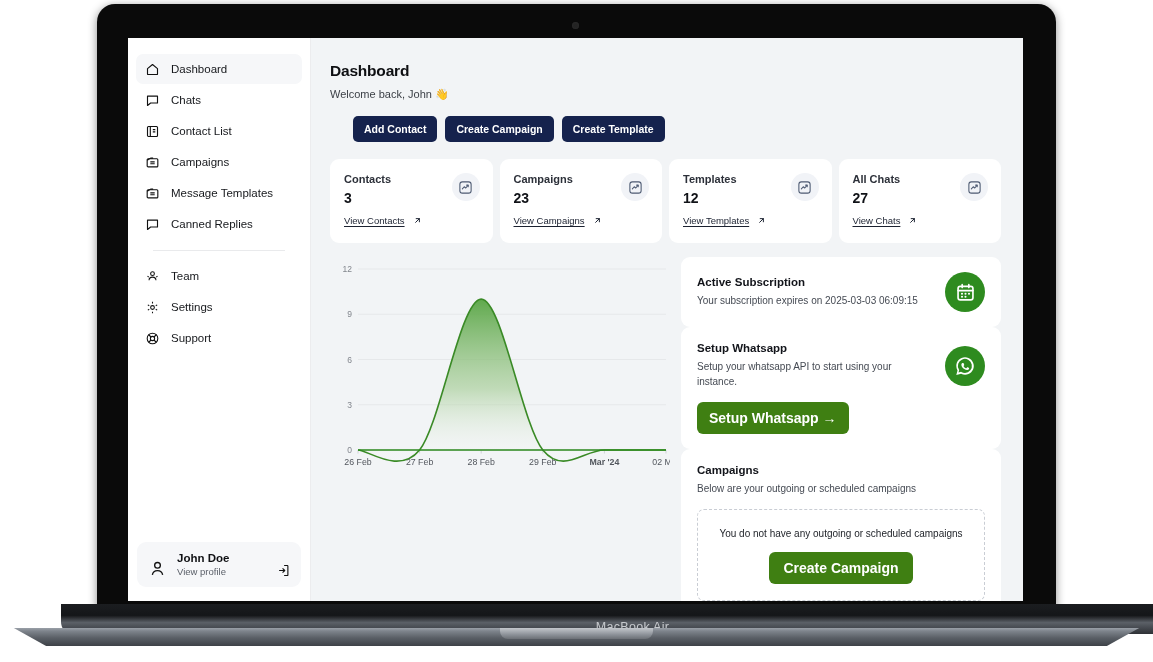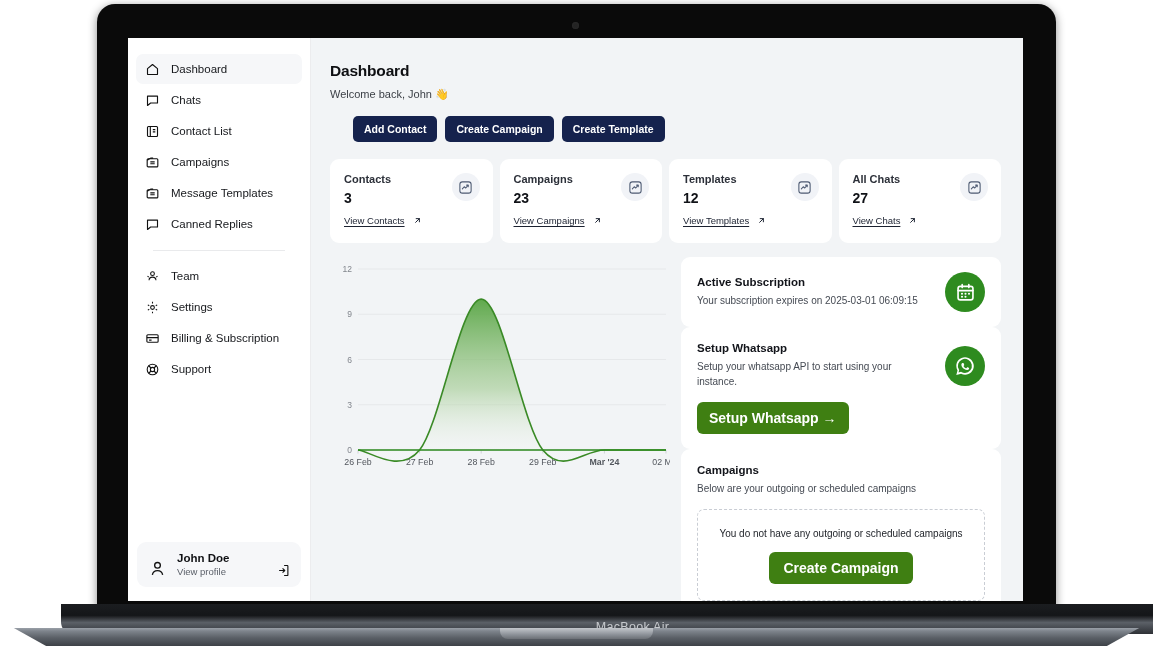--- a/index.html
+++ b/index.html
@@ -234,27 +234,20 @@
         </div>
 
         <div class="nav-item">
           <svg class="ico" viewBox="0 0 24 24" fill="none" stroke="#111" stroke-width="1.7" stroke-linejoin="round">
             <circle cx="12" cy="12" r="3"></circle>
             <path d="M12 2.8v2.6M12 18.6v2.6M4.5 7.8l2.3 1.3M17.2 14.9l2.3 1.3M4.5 16.2l2.3-1.3M17.2 9.1l2.3-1.3"></path>
           </svg>
           <span>Settings</span>
         </div>
 
-        <div class="nav-item">
-          <svg class="ico" viewBox="0 0 24 24" fill="none" stroke="#111" stroke-width="1.8" stroke-linejoin="round">
-            <rect x="3" y="6" width="18" height="12" rx="1.5"></rect>
-              <path d="M3 10.5h18M6.5 14.5h4"></path>
-          </svg>
-          <span>Billing &amp; Subscription</span>
-        </div>
 
         <div class="nav-item">
           <svg class="ico" viewBox="0 0 24 24" fill="none" stroke="#111" stroke-width="1.7" stroke-linejoin="round">
             <circle cx="12" cy="12" r="8.5"></circle>
               <circle cx="12" cy="12" r="3.4"></circle>
             <path d="M6 6l3.6 3.6M18 6l-3.6 3.6M6 18l3.6-3.6M18 18l-3.6-3.6"></path>
           </svg>
           <span>Support</span>
         </div>
       </nav>
@@ -419,21 +412,21 @@
             </svg>
           </div>
         </div>
 
         <div class="right-col">
 
           <div class="card">
             <div class="card-row">
               <div>
                 <h3>Active Subscription</h3>
-                <p>Your subscription expires on 2025-03-01 06:09:15</p>
+                <p>Your subscription expires on 2025-03-03 06:09:15</p>
               </div>
               <div class="circle-ico">
                 <svg width="21" height="21" viewBox="0 0 24 24" fill="none" stroke="#fff" stroke-width="1.9" stroke-linecap="round" stroke-linejoin="round">
                   <rect x="3.5" y="5" width="17" height="15.5" rx="2.5"></rect>
                     <path d="M3.5 9.8h17M8.2 3v3.4M15.8 3v3.4"></path>
                   <path d="M8 13.4h.01M12 13.4h.01M16 13.4h.01M8 16.8h.01M12 16.8h.01" stroke-width="2.4"></path>
                 </svg>
               </div>
             </div>
           </div>

